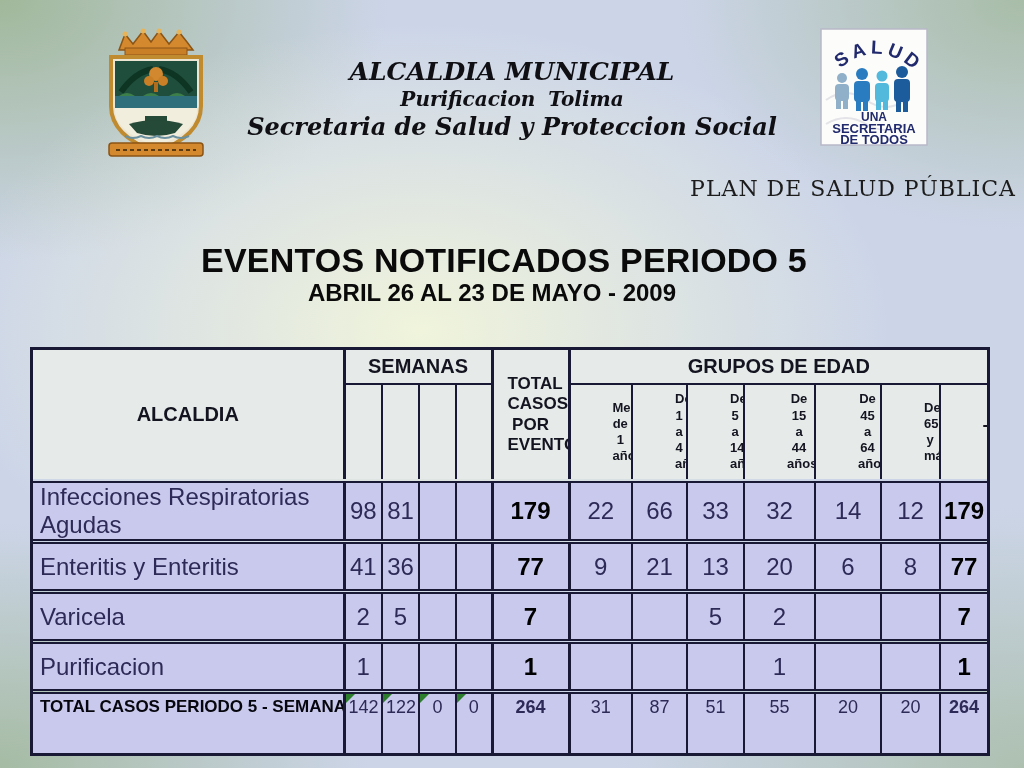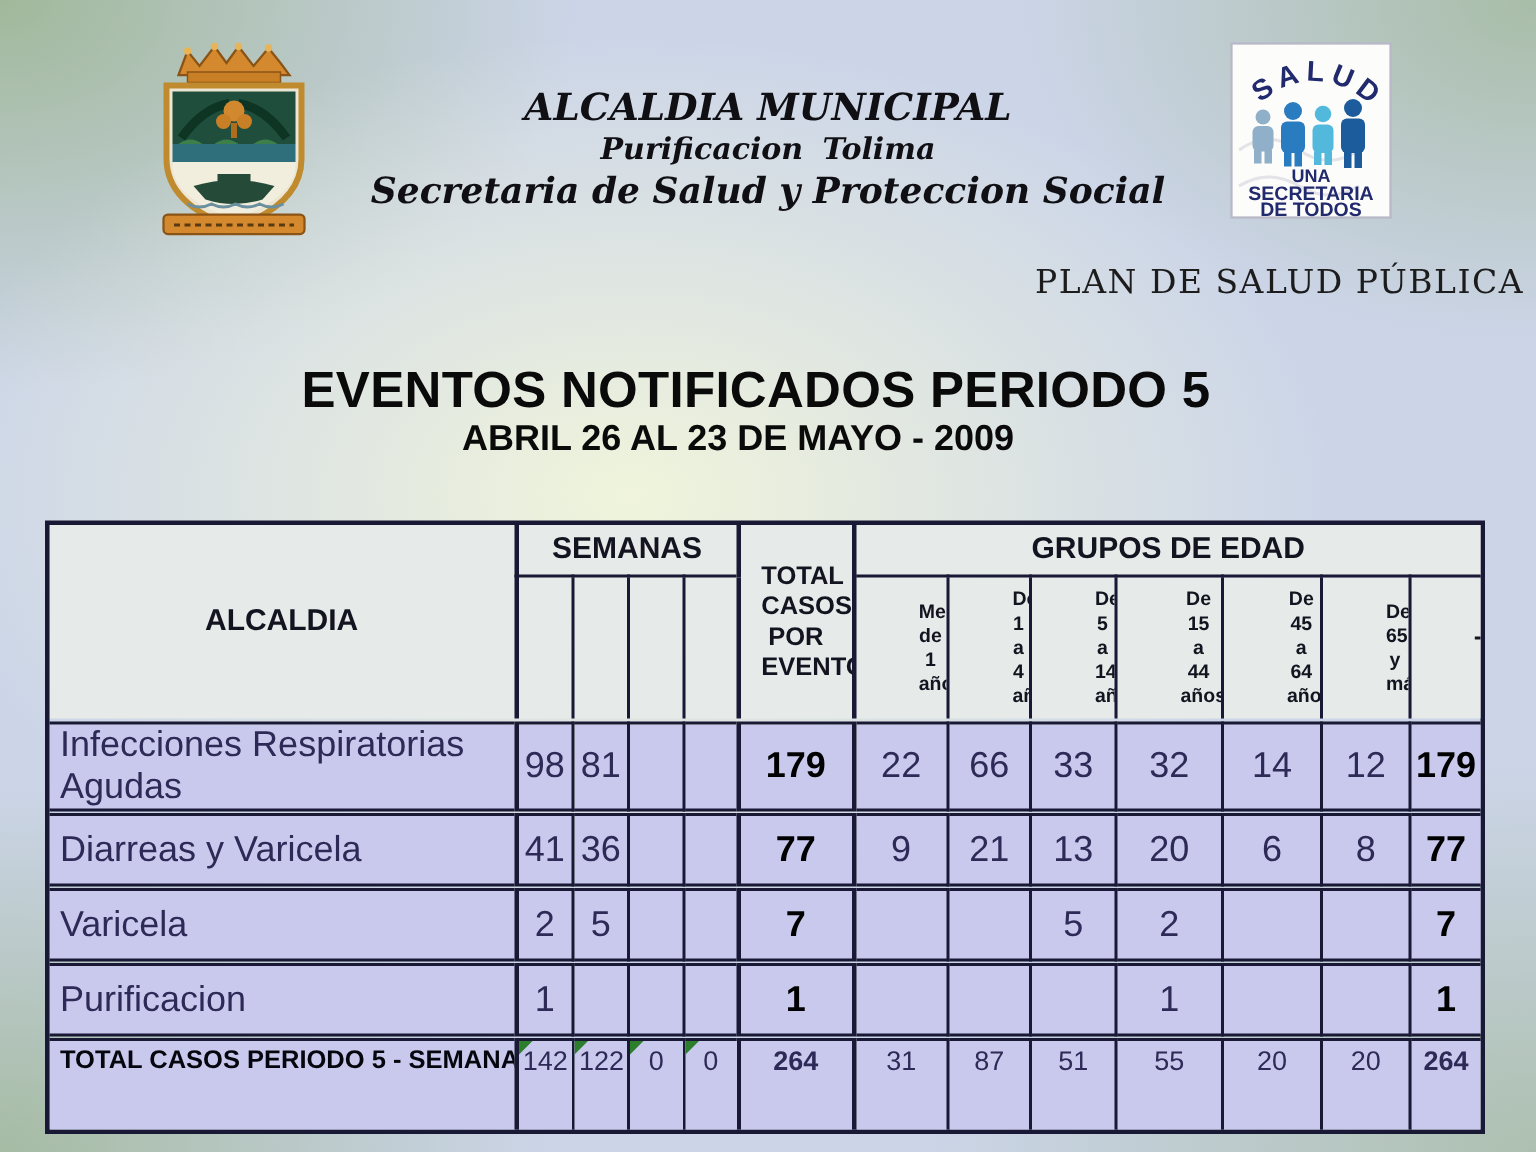--- a/index.html
+++ b/index.html
@@ -187,21 +187,21 @@
         <td>33</td>
         <td>32</td>
         <td>14</td>
         <td>12</td>
         <td class="bold">179</td>
       </tr>
       <tr class="sp">
             <td colspan="13"></td>
           </tr>
       <tr class="dr">
-        <td class="ev thick-r">Diarreas y Varicela</td>
+        <td class="ev thick-r">Enteritis y Enteritis</td>
         <td>41</td>
         <td>36</td>
         <td></td>
         <td class="thick-r"></td>
         <td class="bold thick-r">77</td>
         <td>9</td>
         <td>21</td>
         <td>13</td>
         <td>20</td>
         <td>6</td>

